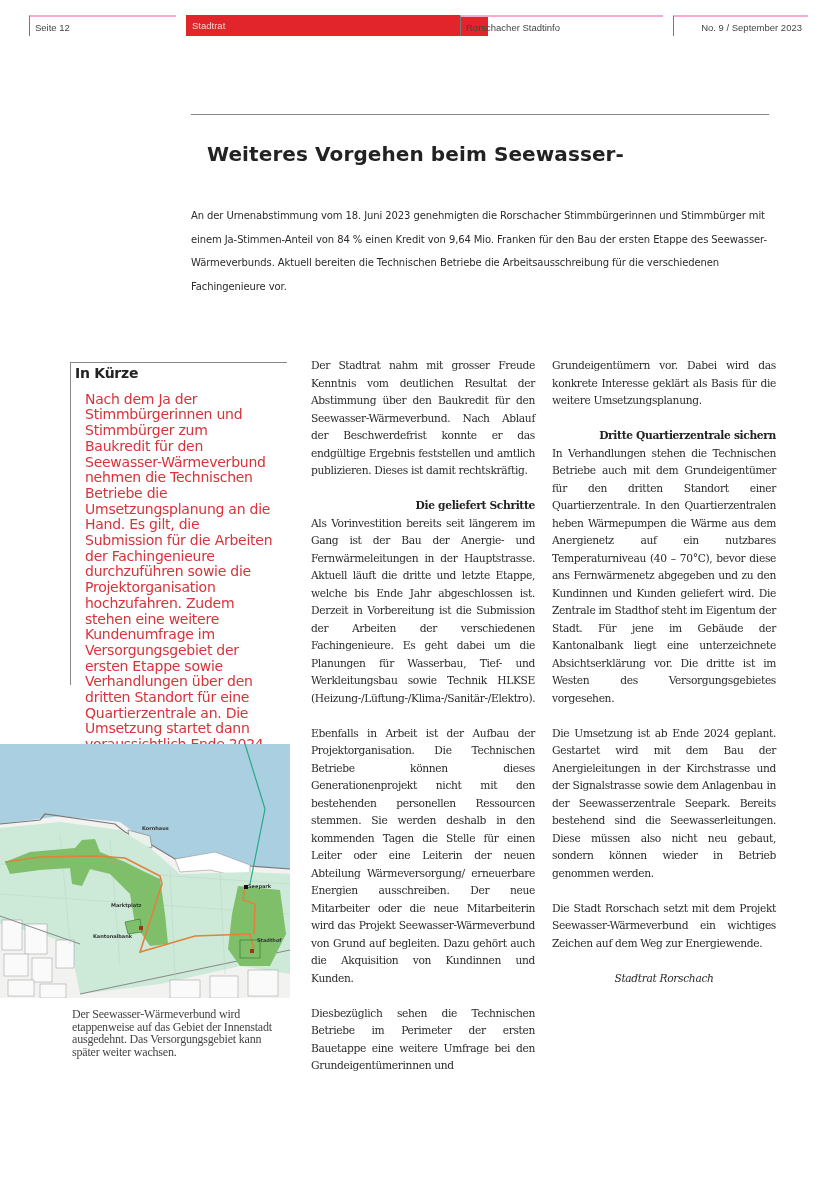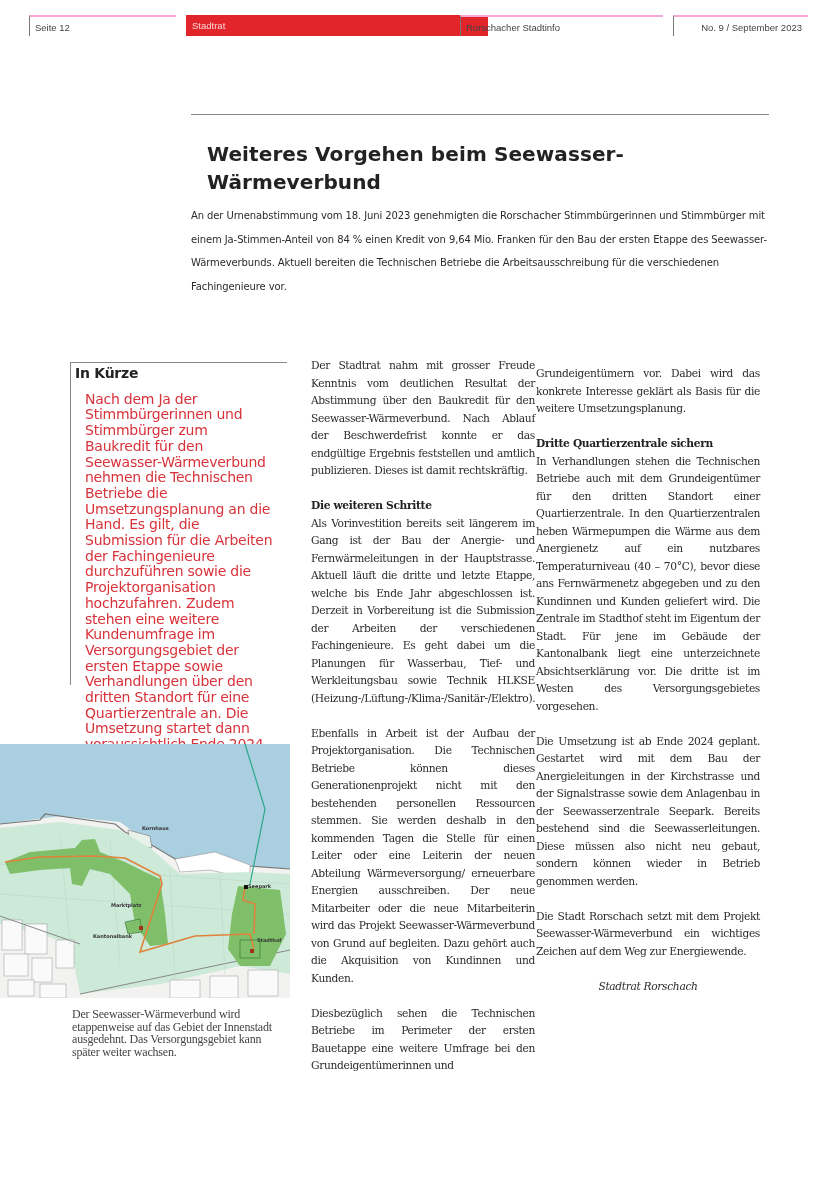--- a/index.html
+++ b/index.html
@@ -19,53 +19,52 @@
     .lead { position: absolute; left: 191px; top: 204px; width: 585px; margin: 0; font-family: "DejaVu Sans", sans-serif; font-size: 10px; line-height: 23.5px; color: #2b2b2b; letter-spacing: -0.1px; }
 
     
     .infobox { position: absolute; left: 70px; top: 362px; width: 217px; height: 323px; border-top: 1px solid #888; border-left: 1px solid #888; box-sizing: border-box; padding: 3px 0 0 4px; font-family: "DejaVu Sans", sans-serif; font-size: 14px; line-height: 15.7px; letter-spacing: -0.25px; }
     .infobox-title { font-weight: bold; color: #222; }
     .infobox-text { color: #d8323a; margin: 10px; }
 
     
     .col { position: absolute; top: 357px; width: 224px; font-family: "DejaVu Serif", serif; font-size: 10.7px; line-height: 17.5px; color: #2b2b2b; text-align: justify; letter-spacing: -0.35px; }
     .col-1 { left: 311px; }
-    .col-2 { left: 536px; margin-top: 8px; }
+    .col-2 { left: 552px; }
     .col p { margin: 0 0 17.5px 0; }
-    .col h3 { font-family: "DejaVu Serif", serif; font-size: 10.7px; line-height: 17.5px; margin: 0; font-weight: bold; color: #222; text-align: left; }
+    .col h3 { font-family: "DejaVu Serif", serif; font-size: 10.7px; line-height: 17.5px; margin: 0; font-weight: bold; color: #222; text-align: right; }
     .col .sign { font-style: italic; text-align: center; }
 
     
     .map { position: absolute; left: 0; top: 744px; width: 290px; height: 254px; overflow: hidden; }
     .caption { position: absolute; left: 72px; top: 1008px; width: 215px; margin: 0; font-family: Liberation Serif, serif; font-size: 12px; line-height: 12.5px; color: #444; letter-spacing: -0.2px; }
     .map-label { font-family: "DejaVu Sans", sans-serif; font-size: 5px; fill: #333; font-weight: bold; }
   </style>
 </head>
 <body>
 
 <div class="hdr hdr-tab hdr-page">Seite 12</div>
 <div class="hdr hdr-section">Stadtrat</div>
 <div class="hdr hdr-tab hdr-pub">Rorschacher Stadtinfo</div>
 <div class="hdr hdr-tab hdr-issue">No. 9 / September 2023</div>
 
 <div class="rule-top"></div>
 <h1 class="title">
   <span>Weiteres Vorgehen beim Seewasser-</span><br>
-  <span>Wärmeverbund</span>
 </h1>
 <p class="lead">An der Urnenabstimmung vom 18. Juni 2023 genehmigten die Rorschacher Stimmbürgerinnen und Stimmbürger mit einem Ja-Stimmen-Anteil von 84 % einen Kredit von 9,64 Mio. Franken für den Bau der ersten Etappe des Seewasser-Wärmeverbunds. Aktuell bereiten die Technischen Betriebe die Arbeitsausschreibung für die verschiedenen Fachingenieure vor.</p>
 
 <div class="infobox">
   <div class="infobox-title">In Kürze</div>
   <p class="infobox-text">Nach dem Ja der Stimmbürgerinnen und Stimmbürger zum Baukredit für den Seewasser-Wärmeverbund nehmen die Technischen Betriebe die Umsetzungsplanung an die Hand. Es gilt, die Submission für die Arbeiten der Fachingenieure durchzuführen sowie die Projekt­organisation hochzufahren. Zudem stehen eine weitere Kundenumfrage im Versorgungsgebiet der ersten Etappe sowie Verhandlungen über den dritten Standort für eine Quartierzentrale an. Die Umsetzung startet dann voraussichtlich Ende 2024 mit dem Anlagenbau in der Seewasserzentrale sowie dem Bau der Anergieleitung in der Kirchstrasse.</p>
 </div>
 
 <div class="col col-1">
   <p>Der Stadtrat nahm mit grosser Freude Kenntnis vom deutlichen Resultat der Abstimmung über den Baukredit für den Seewasser-Wärmeverbund. Nach Ablauf der Beschwerdefrist konnte er das endgültige Ergebnis feststellen und amtlich publizieren. Dieses ist damit rechtskräftig.</p>
-  <h3>Die weiteren Schritte</h3>
+  <h3>Die geliefert Schritte</h3>
   <p>Als Vorinvestition bereits seit längerem im Gang ist der Bau der Anergie- und Fernwärmeleitungen in der Hauptstrasse. Aktuell läuft die dritte und letzte Etappe, welche bis Ende Jahr abgeschlossen ist. Derzeit in Vorbereitung ist die Submission der Arbeiten der verschiedenen Fachingenieure. Es geht dabei um die Planungen für Wasserbau, Tief- und Werkleitungsbau sowie Technik HLKSE (Heizung-/Lüftung-/Klima-/Sanitär-/Elektro).</p>
   <p>Ebenfalls in Arbeit ist der Aufbau der Projektorganisation. Die Technischen Betriebe können dieses Generationenprojekt nicht mit den bestehenden personellen Ressourcen stemmen. Sie werden deshalb in den kommenden Tagen die Stelle für einen Leiter oder eine Leiterin der neuen Abteilung Wärmeversorgung/ erneuerbare Energien ausschreiben. Der neue Mitarbeiter oder die neue Mitarbeiterin wird das Projekt Seewasser-Wärmeverbund von Grund auf begleiten. Dazu gehört auch die Akquisition von Kundinnen und Kunden.</p>
   <p>Diesbezüglich sehen die Technischen Betriebe im Perimeter der ersten Bauetappe eine weitere Umfrage bei den Grundeigentümerinnen und</p>
 </div>
 
 <div class="col col-2">
   <p>Grundeigentümern vor. Dabei wird das konkrete Interesse geklärt als Basis für die weitere Umsetzungsplanung.</p>
   <h3>Dritte Quartierzentrale sichern</h3>
   <p>In Verhandlungen stehen die Technischen Betriebe auch mit dem Grundeigentümer für den dritten Standort einer Quartierzentrale. In den Quartierzentralen heben Wärmepumpen die Wärme aus dem Anergienetz auf ein nutzbares Temperaturniveau (40 – 70°C), bevor diese ans Fernwärmenetz abgegeben und zu den Kundinnen und Kunden geliefert wird. Die Zentrale im Stadthof steht im Eigentum der Stadt. Für jene im Gebäude der Kantonalbank liegt eine unterzeichnete Absichtserklärung vor. Die dritte ist im Westen des Versorgungsgebietes vorgesehen.</p>
   <p>Die Umsetzung ist ab Ende 2024 geplant. Gestartet wird mit dem Bau der Anergieleitungen in der Kirchstrasse und der Signalstrasse sowie dem Anlagenbau in der Seewasserzentrale Seepark. Bereits bestehend sind die Seewasserleitungen. Diese müssen also nicht neu gebaut, sondern können wieder in Betrieb genommen werden.</p>

